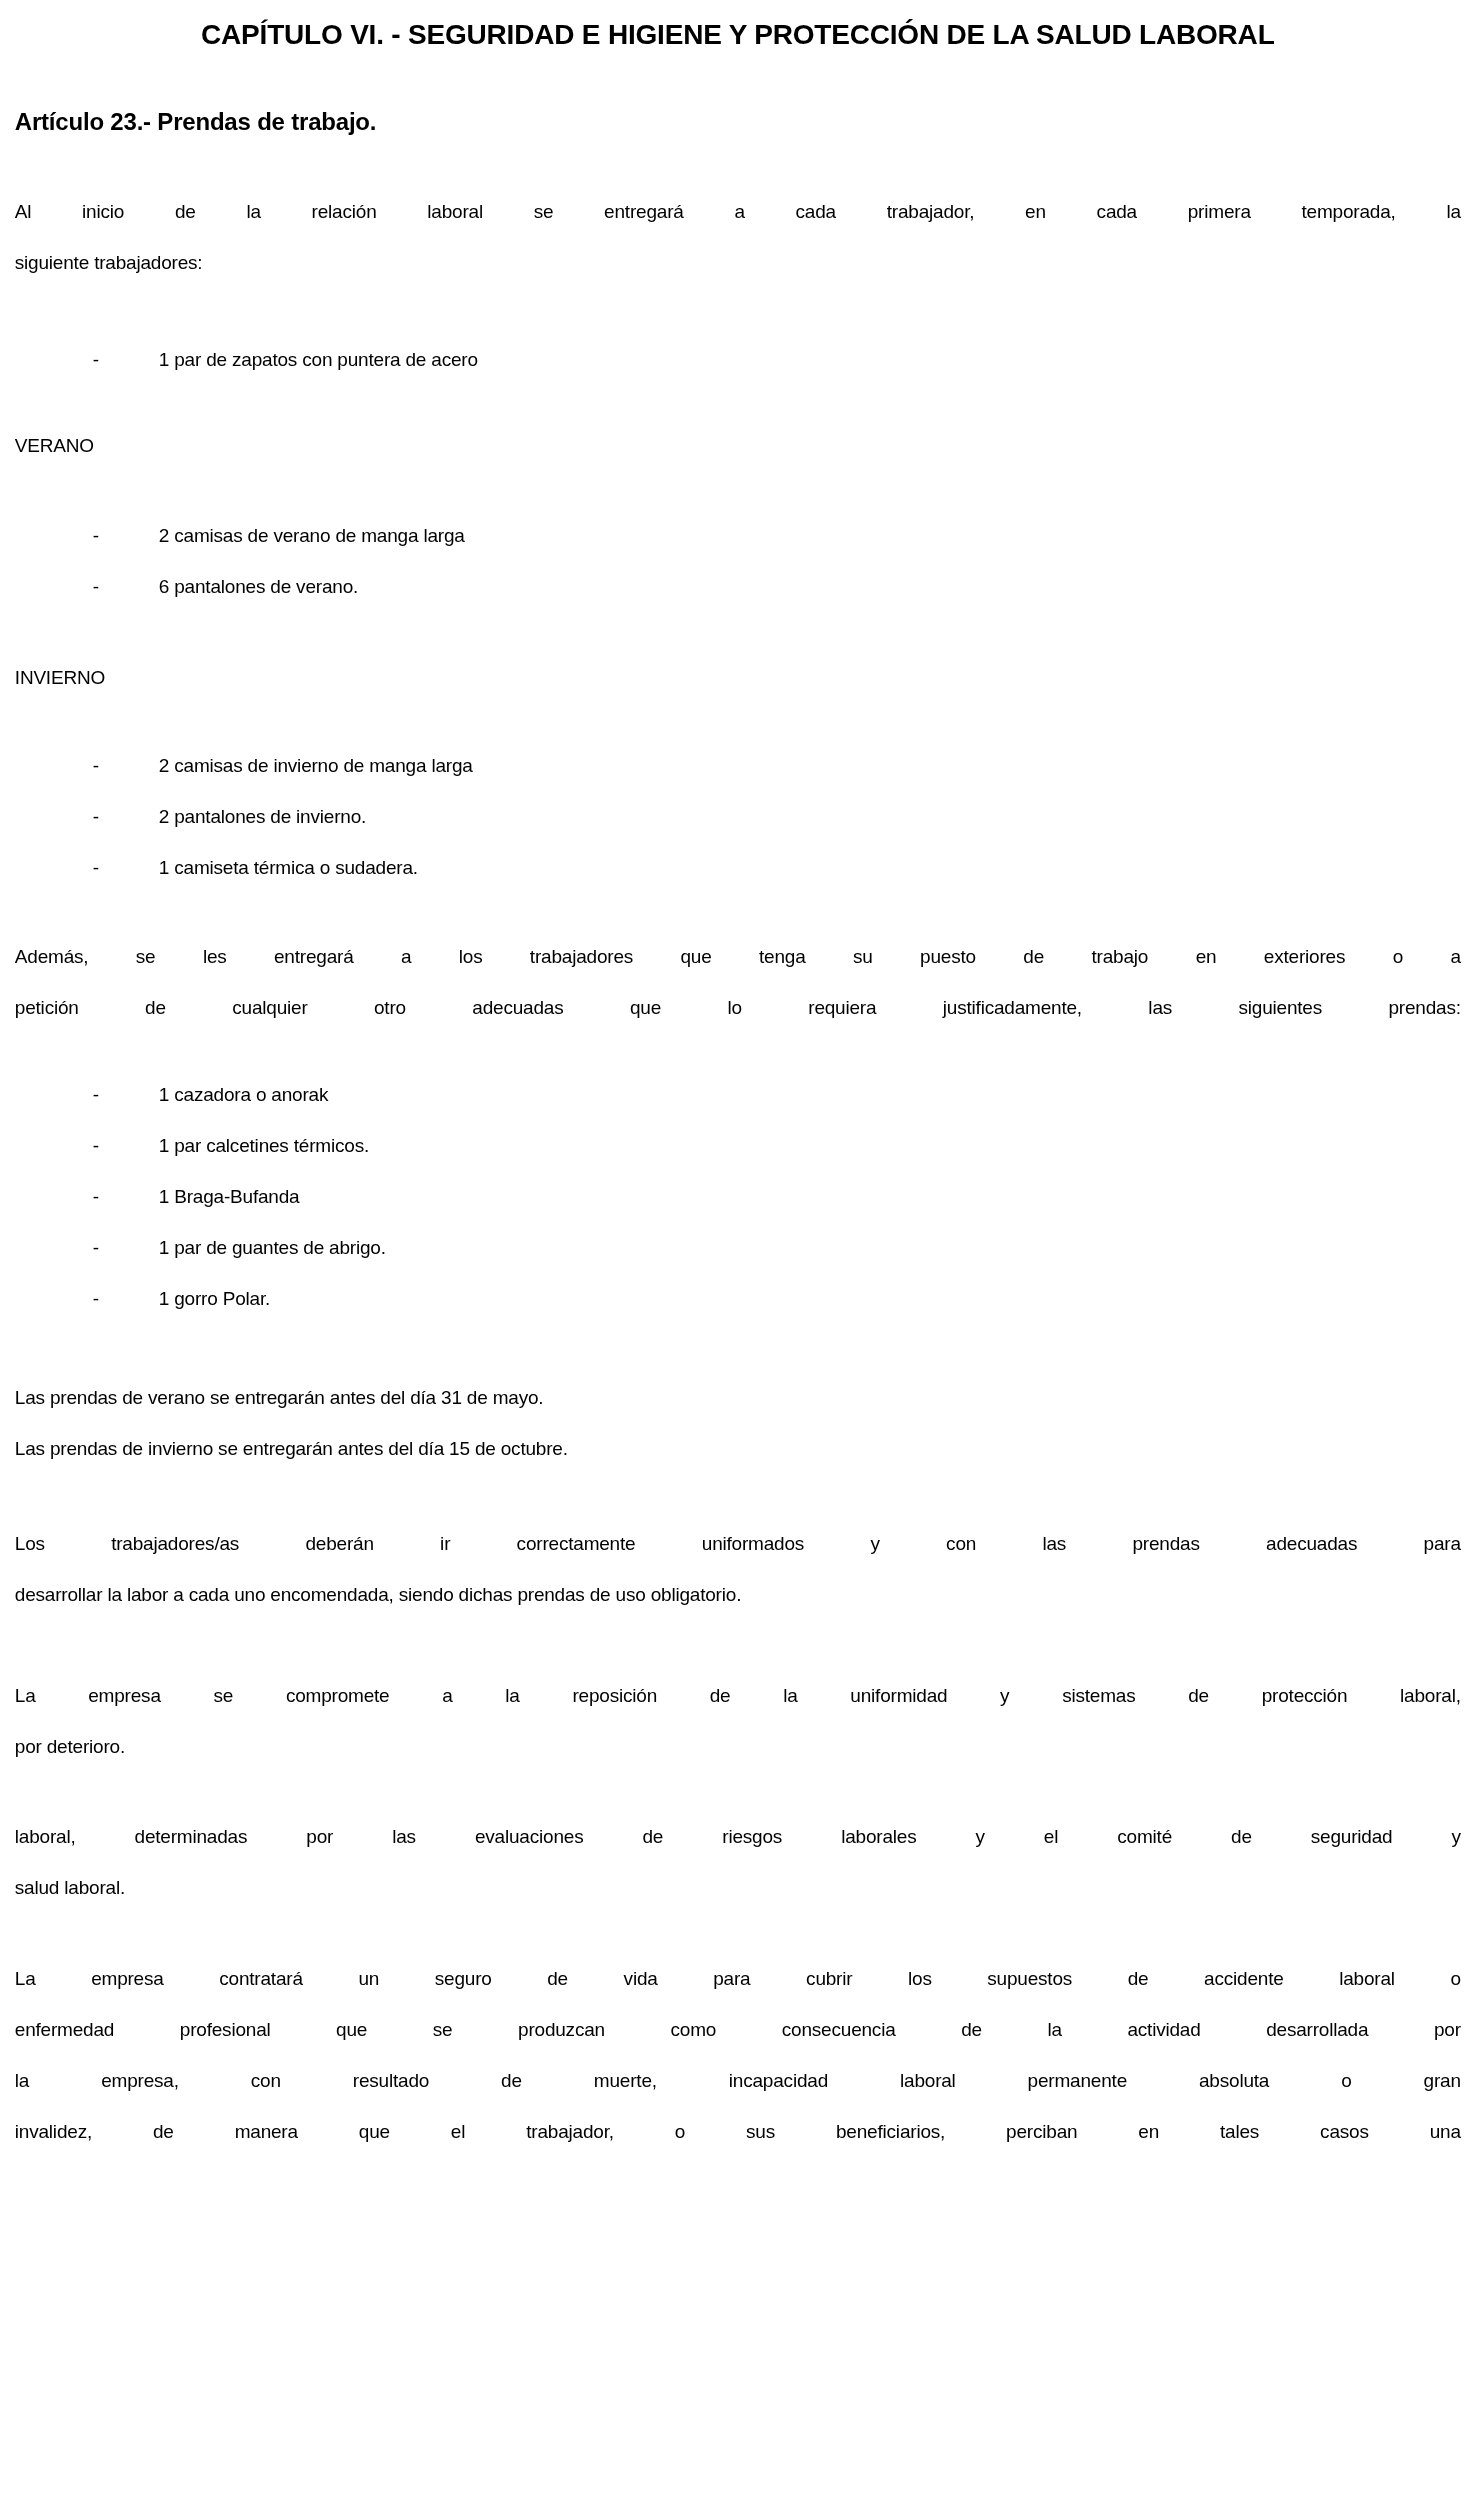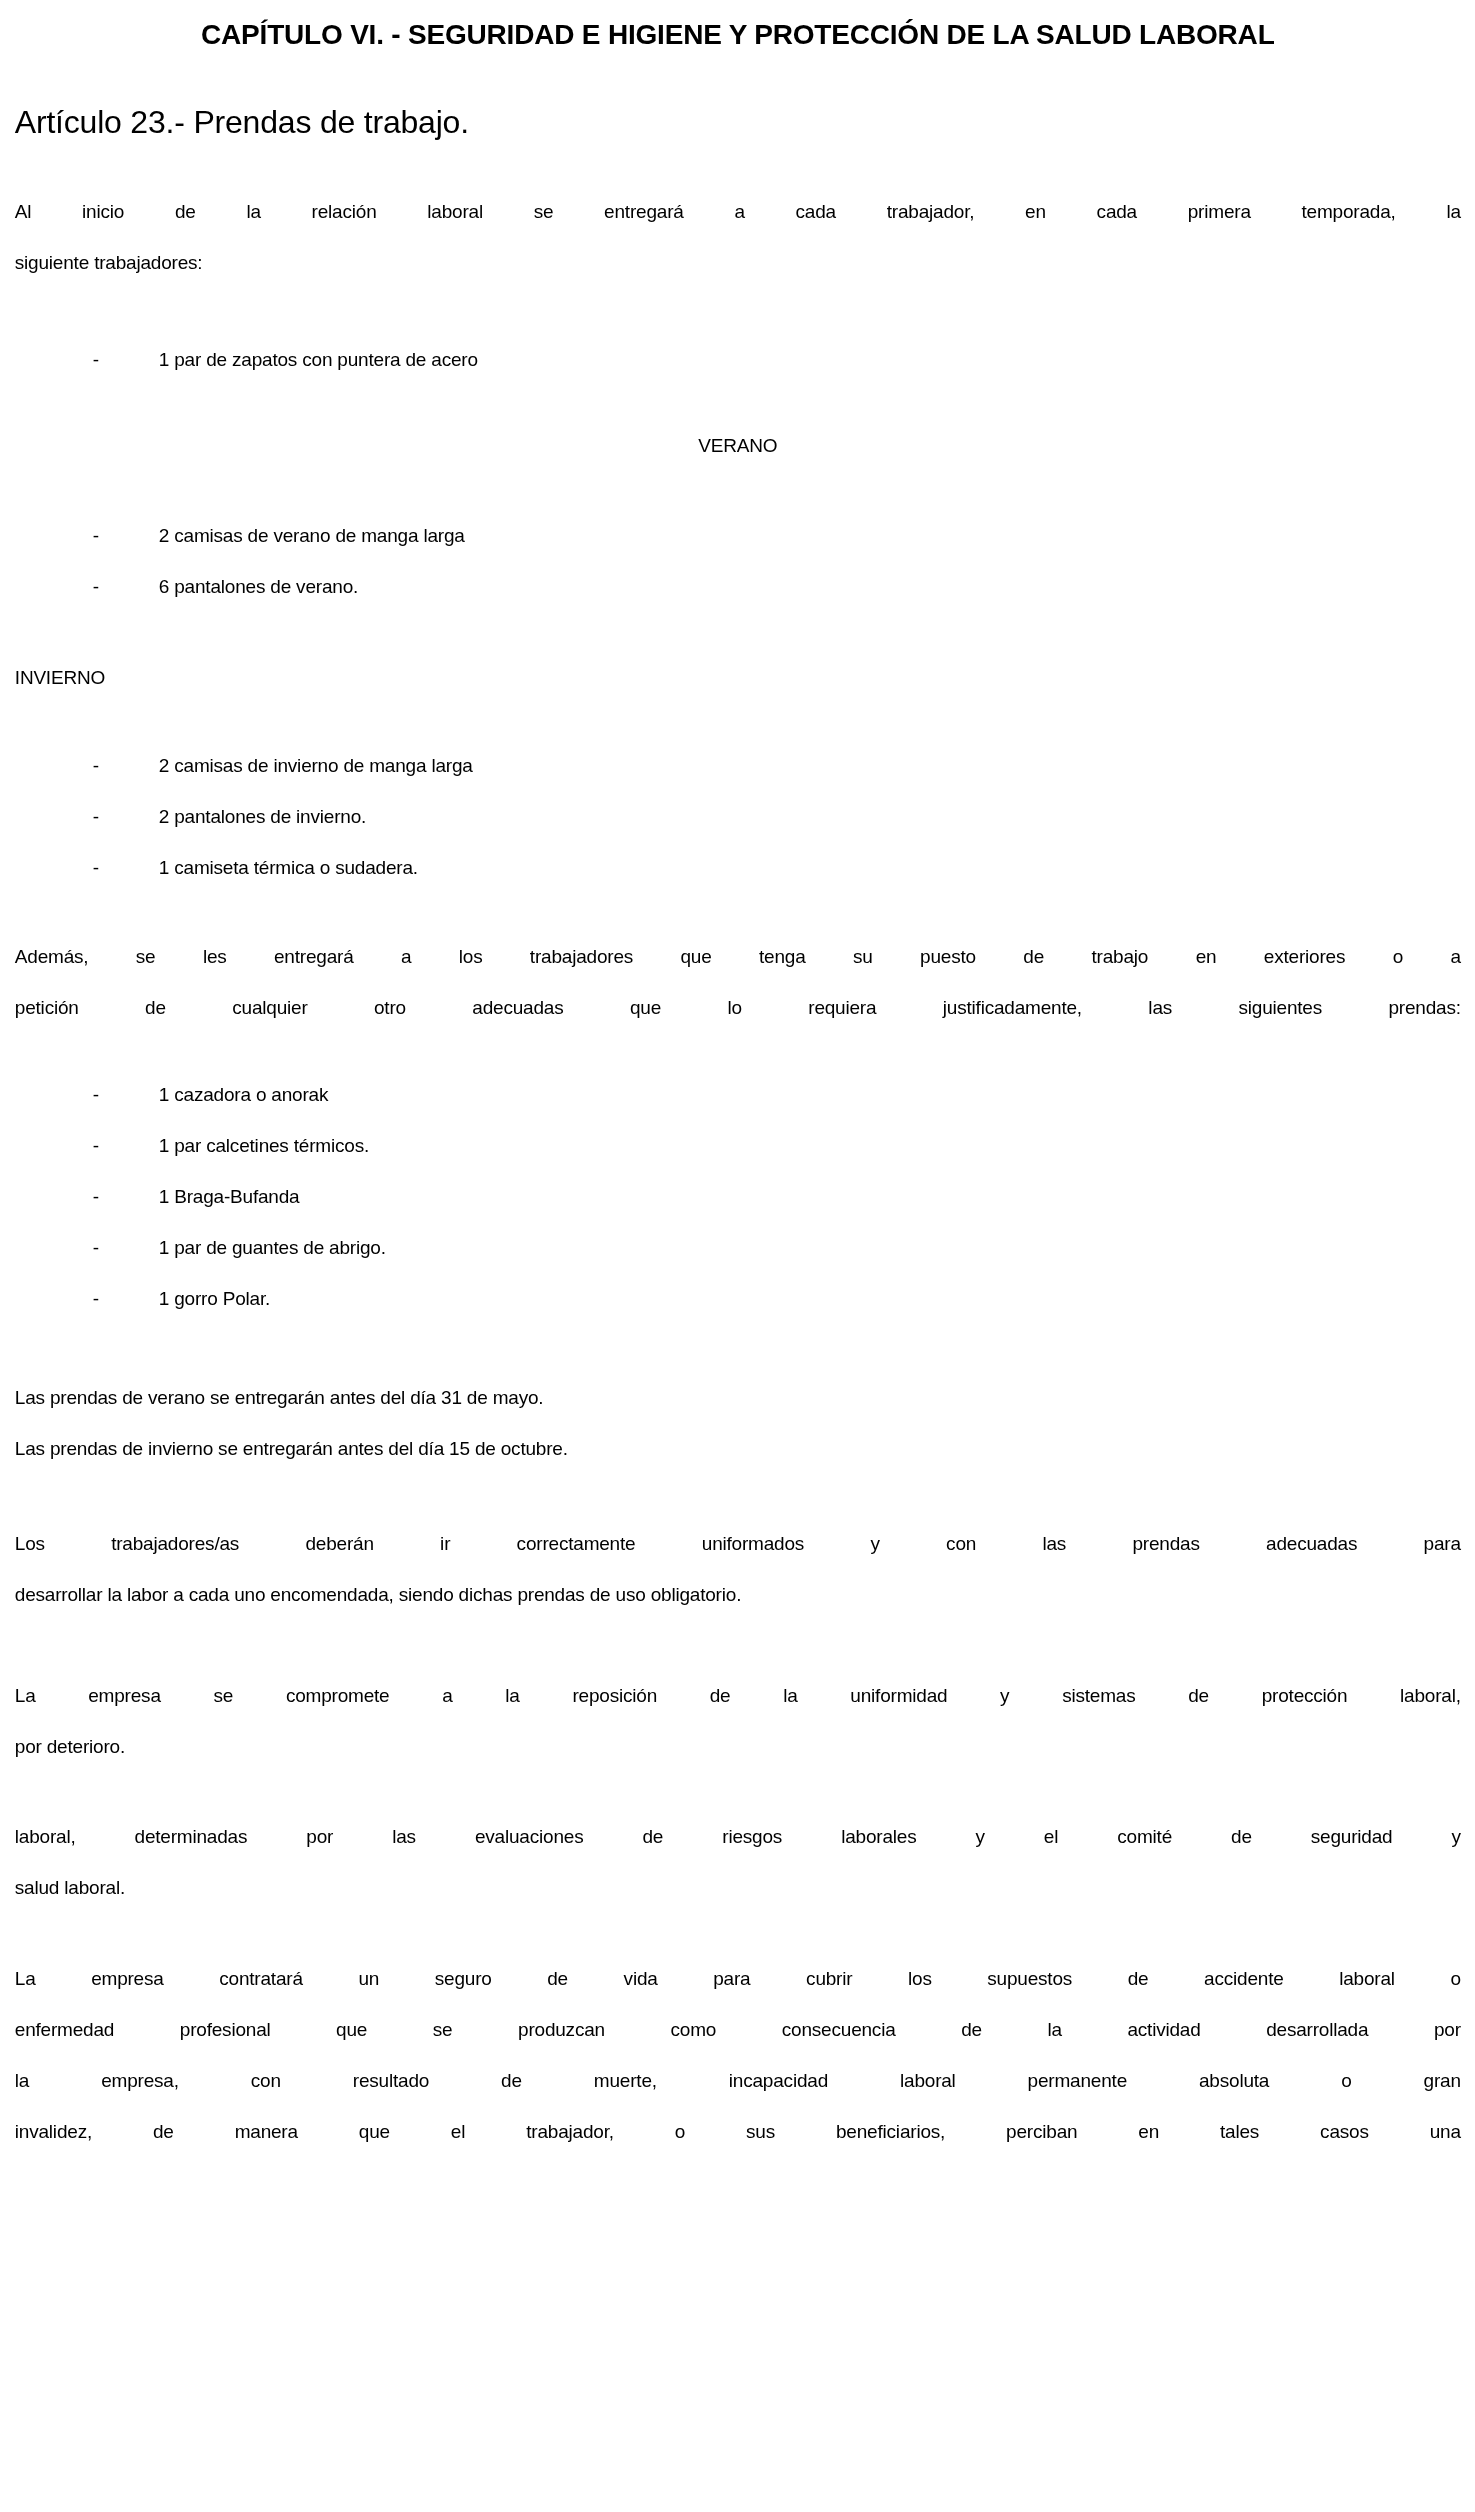--- a/index.html
+++ b/index.html
@@ -19,23 +19,23 @@
     padding: 16.4px 14.8px 0 14.8px;
   }
   .chapter-title {
     font-size: 28px;
     line-height: 38px;
     font-weight: bold;
     text-align: center;
     letter-spacing: -0.2px;
   }
   .art-heading {
-    font-size: 32px;
+    font-size: 24px;
     line-height: 36px;
-    font-weight: normal;
+    font-weight: bold;
     letter-spacing: -0.2px;
   }
   .para .line,
   .side-label,
   .bullet-row {
     font-size: 19px;
     line-height: 51px;
     letter-spacing: -0.2px;
   }
   .line.just {
@@ -53,21 +53,21 @@
     width: 66px;
     flex: 0 0 66px;
   }
   .bullet-row .item-text {
     flex: 1 1 auto;
   }
   
   .m-h23        { margin-top: 50px; }
   .m-intro      { margin-top: 46px; }
   .m-list-init  { margin-top: 46px; }
-  .m-verano     { margin-top: 35px; text-align: center; }
+  .m-verano     { margin-top: 35px; }
   .m-verano-l   { margin-top: 39px; }
   .m-invierno   { margin-top: 40px; }
   .m-invierno-l { margin-top: 37px; }
   .m-ext        { margin-top: 38px; }
   .m-ext-l      { margin-top: 36px; }
   .m-plazos     { margin-top: 48px; }
   .m-unif       { margin-top: 44px; }
   .m-repo       { margin-top: 50px; }
   .m-disp       { margin-top: 39px; }
   .m-h24        { margin-top: 47px; }

